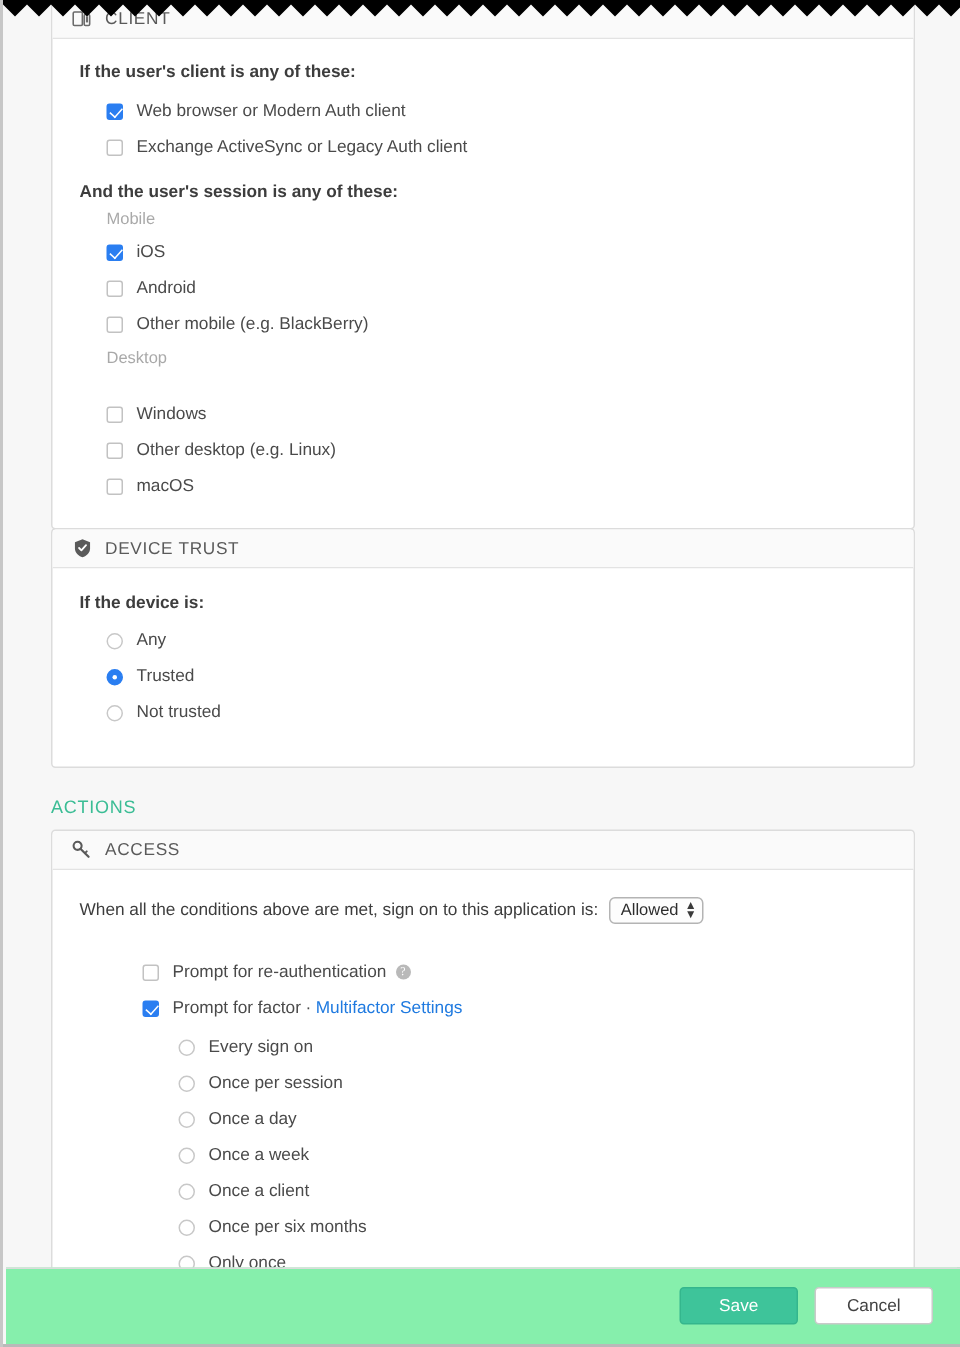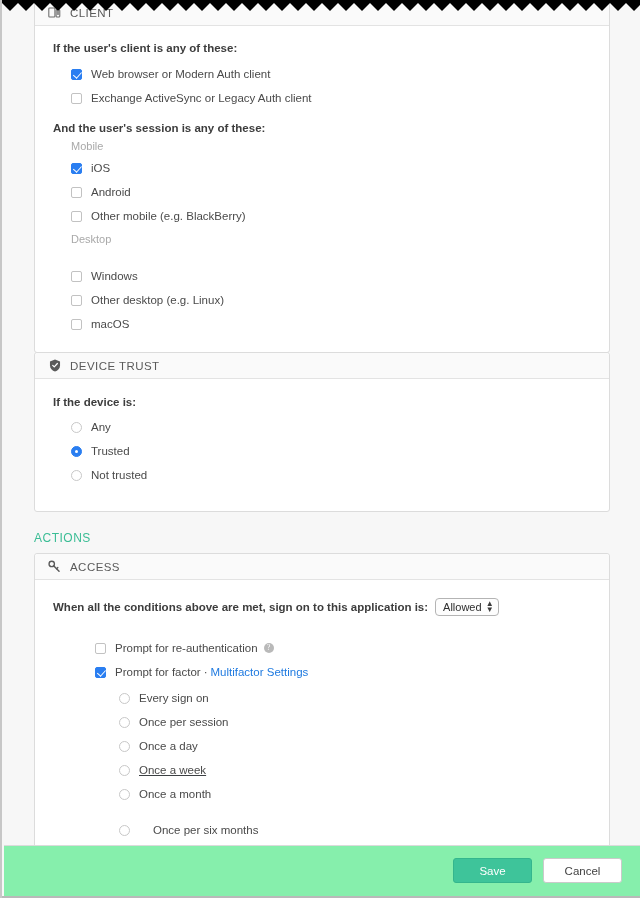--- a/index.html
+++ b/index.html
@@ -164,21 +164,21 @@
 
   
   .access-row {
     display: flex;
     align-items: center;
     margin-left: 18px;
     margin-bottom: 22px;
   }
   .access-row .txt {
     font-size: 11.5px;
-    font-weight: bold;
+    font-weight: normal;
     color: #3d3d3d;
   }
   .mini-select {
     margin-left: 7px;
     height: 18px;
     min-width: 60px;
     padding: 0 16px 0 7px;
     border: 1px solid #b4b4b4;
     border-radius: 4px;
     background: #fdfdfd;
@@ -428,29 +428,29 @@
             <span class="opt-label">Every sign on</span>
           </div>
           <div class="opt" style="margin-left:84px; margin-top:4px;">
             <span class="rb"></span>
             <span class="opt-label">Once per session</span>
           </div>
           <div class="opt" style="margin-left:84px; margin-top:4px;">
             <span class="rb"></span>
             <span class="opt-label">Once a day</span>
           </div>
-          <div class="opt" style="margin-left:84px; margin-top:4px;text-decoration:underline;">
+          <div class="opt" style="margin-left:84px; margin-top:4px;">
             <span class="rb"></span>
             <span class="opt-label">Once a week</span>
           </div>
           <div class="opt" style="margin-left:84px; margin-top:4px;">
             <span class="rb"></span>
-            <span class="opt-label">Once a month</span>
-          </div>
-          <div class="opt" style="margin-left:84px; margin-top:16px;gap:14px;">
+            <span class="opt-label">Once a client</span>
+          </div>
+          <div class="opt" style="margin-left:84px; margin-top:4px;">
             <span class="rb"></span>
             <span class="opt-label">Once per six months</span>
           </div>
           <div class="opt" style="margin-left:84px; margin-top:4px;">
             <span class="rb"></span>
             <span class="opt-label">Only once</span>
           </div>
         </div>
 
       </div>

